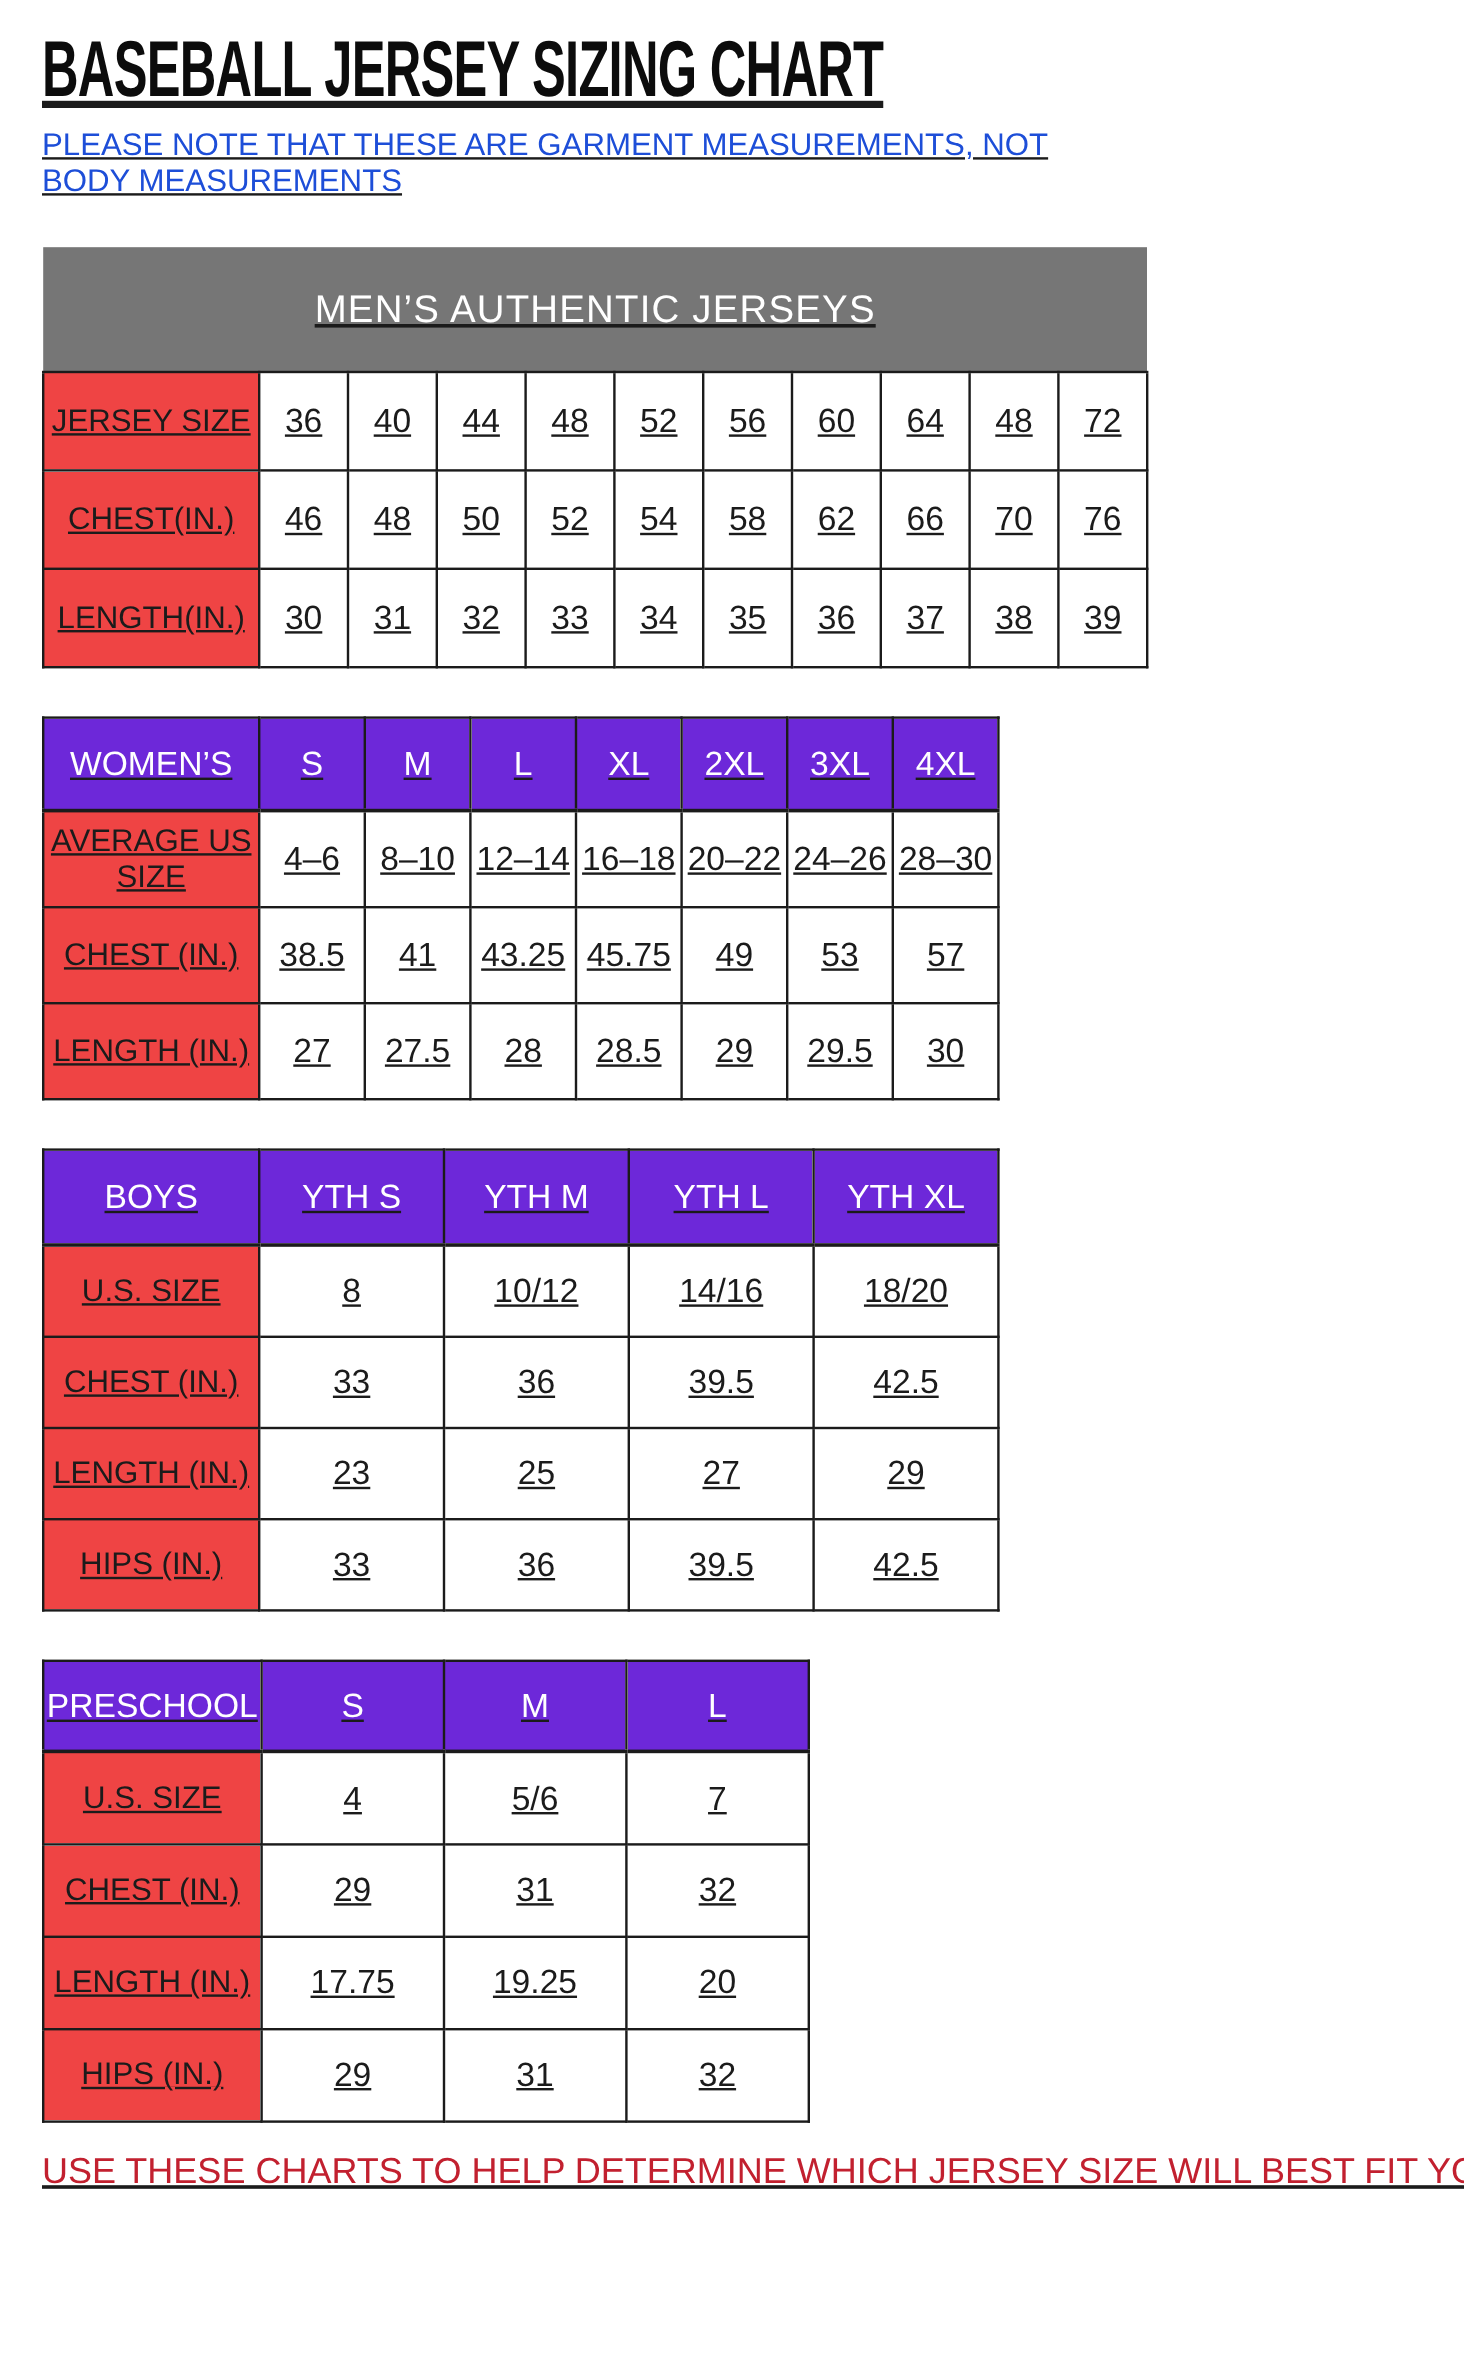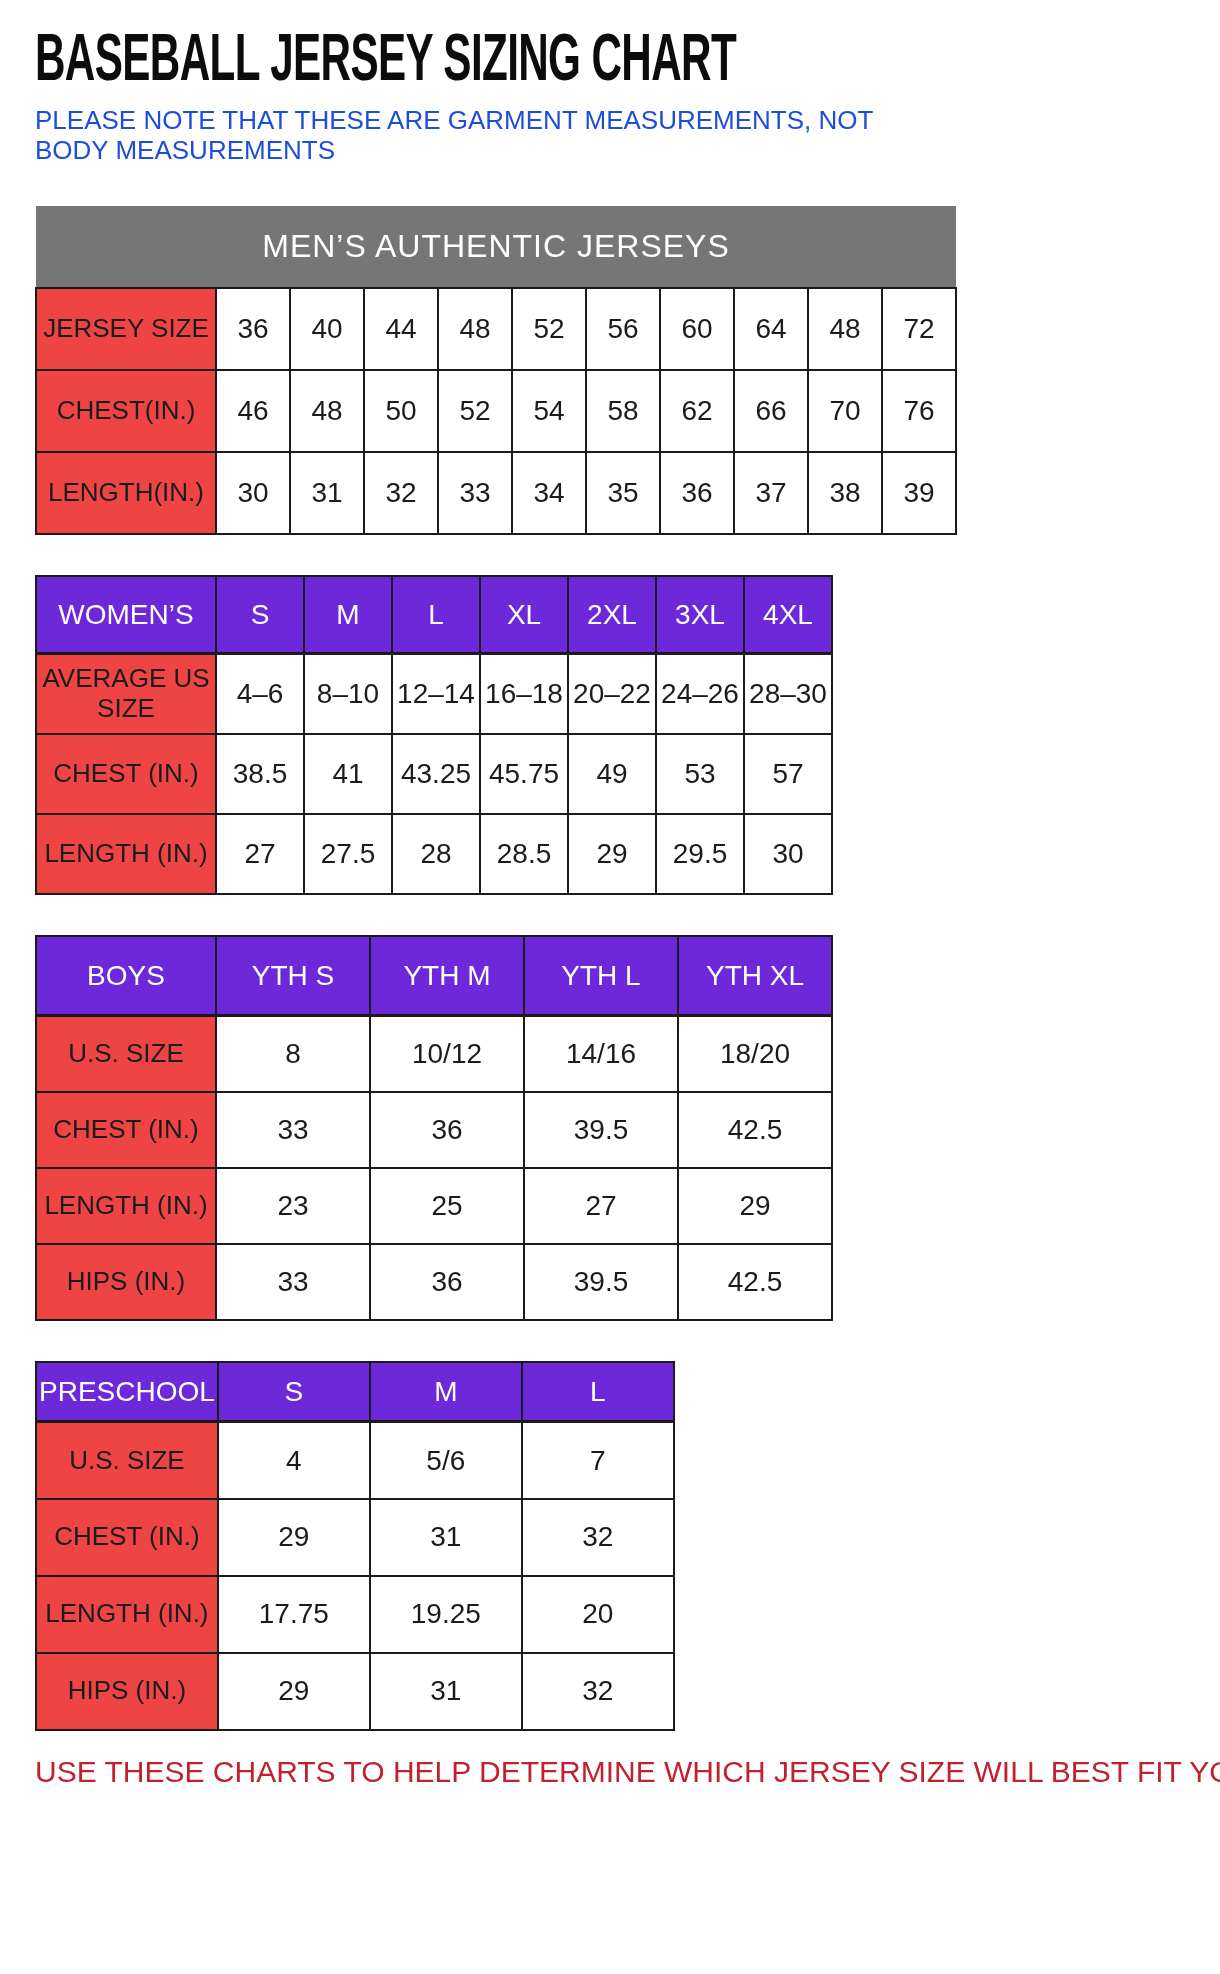--- a/index.html
+++ b/index.html
@@ -4,21 +4,21 @@
 <style>
   html, body { margin: 0; padding: 0; }
   body {
     width: 1220px;
     height: 1974px;
     background: #ffffff;
     font-family: "Liberation Sans", sans-serif;
     color: #1b1b1b;
     overflow: hidden;
   }
-  .page { padding: 0 18px 0 35px; }
+  .page { padding: 0 18px 0 35px; text-decoration: underline; }
 
   .title {
     margin: 24px 0 0 0;
     font-size: 66px;
     line-height: 1;
     font-weight: bold;
     color: #0c0c0c;
     letter-spacing: -1px;
     white-space: nowrap;
     transform: scaleX(0.64);
@@ -59,27 +59,27 @@
   .gray-head  {
     background: #6d28d9;
     color: #ffffff;
     font-size: 28px;
     border-bottom-width: 3px !important;
   }
   .row-label { font-size: 26px; background: #ef4444; line-height: 1.15; }
   td.val { font-size: 28px; }
 
   #mens-table      tr { height: 82px; }
-  #mens-table      tr.banner-row { height: 82px; }
+  #mens-table      tr.banner-row { height: 104px; }
   #womens-table    tr { height: 80px; }
   #womens-table    tr.head-row { height: 78px; }
   #boys-table      tr { height: 76px; }
   #boys-table      tr.head-row { height: 80px; }
   #preschool-table tr { height: 77px; }
-  #preschool-table tr.head-row { height: 60px; }
+  #preschool-table tr.head-row { height: 76px; }
 
   .footer {
     color: #c2202f;
     font-size: 30px;
     margin: 24px 0 0 0;
     white-space: nowrap;
   }
 </style>
 </head>
 <body>

